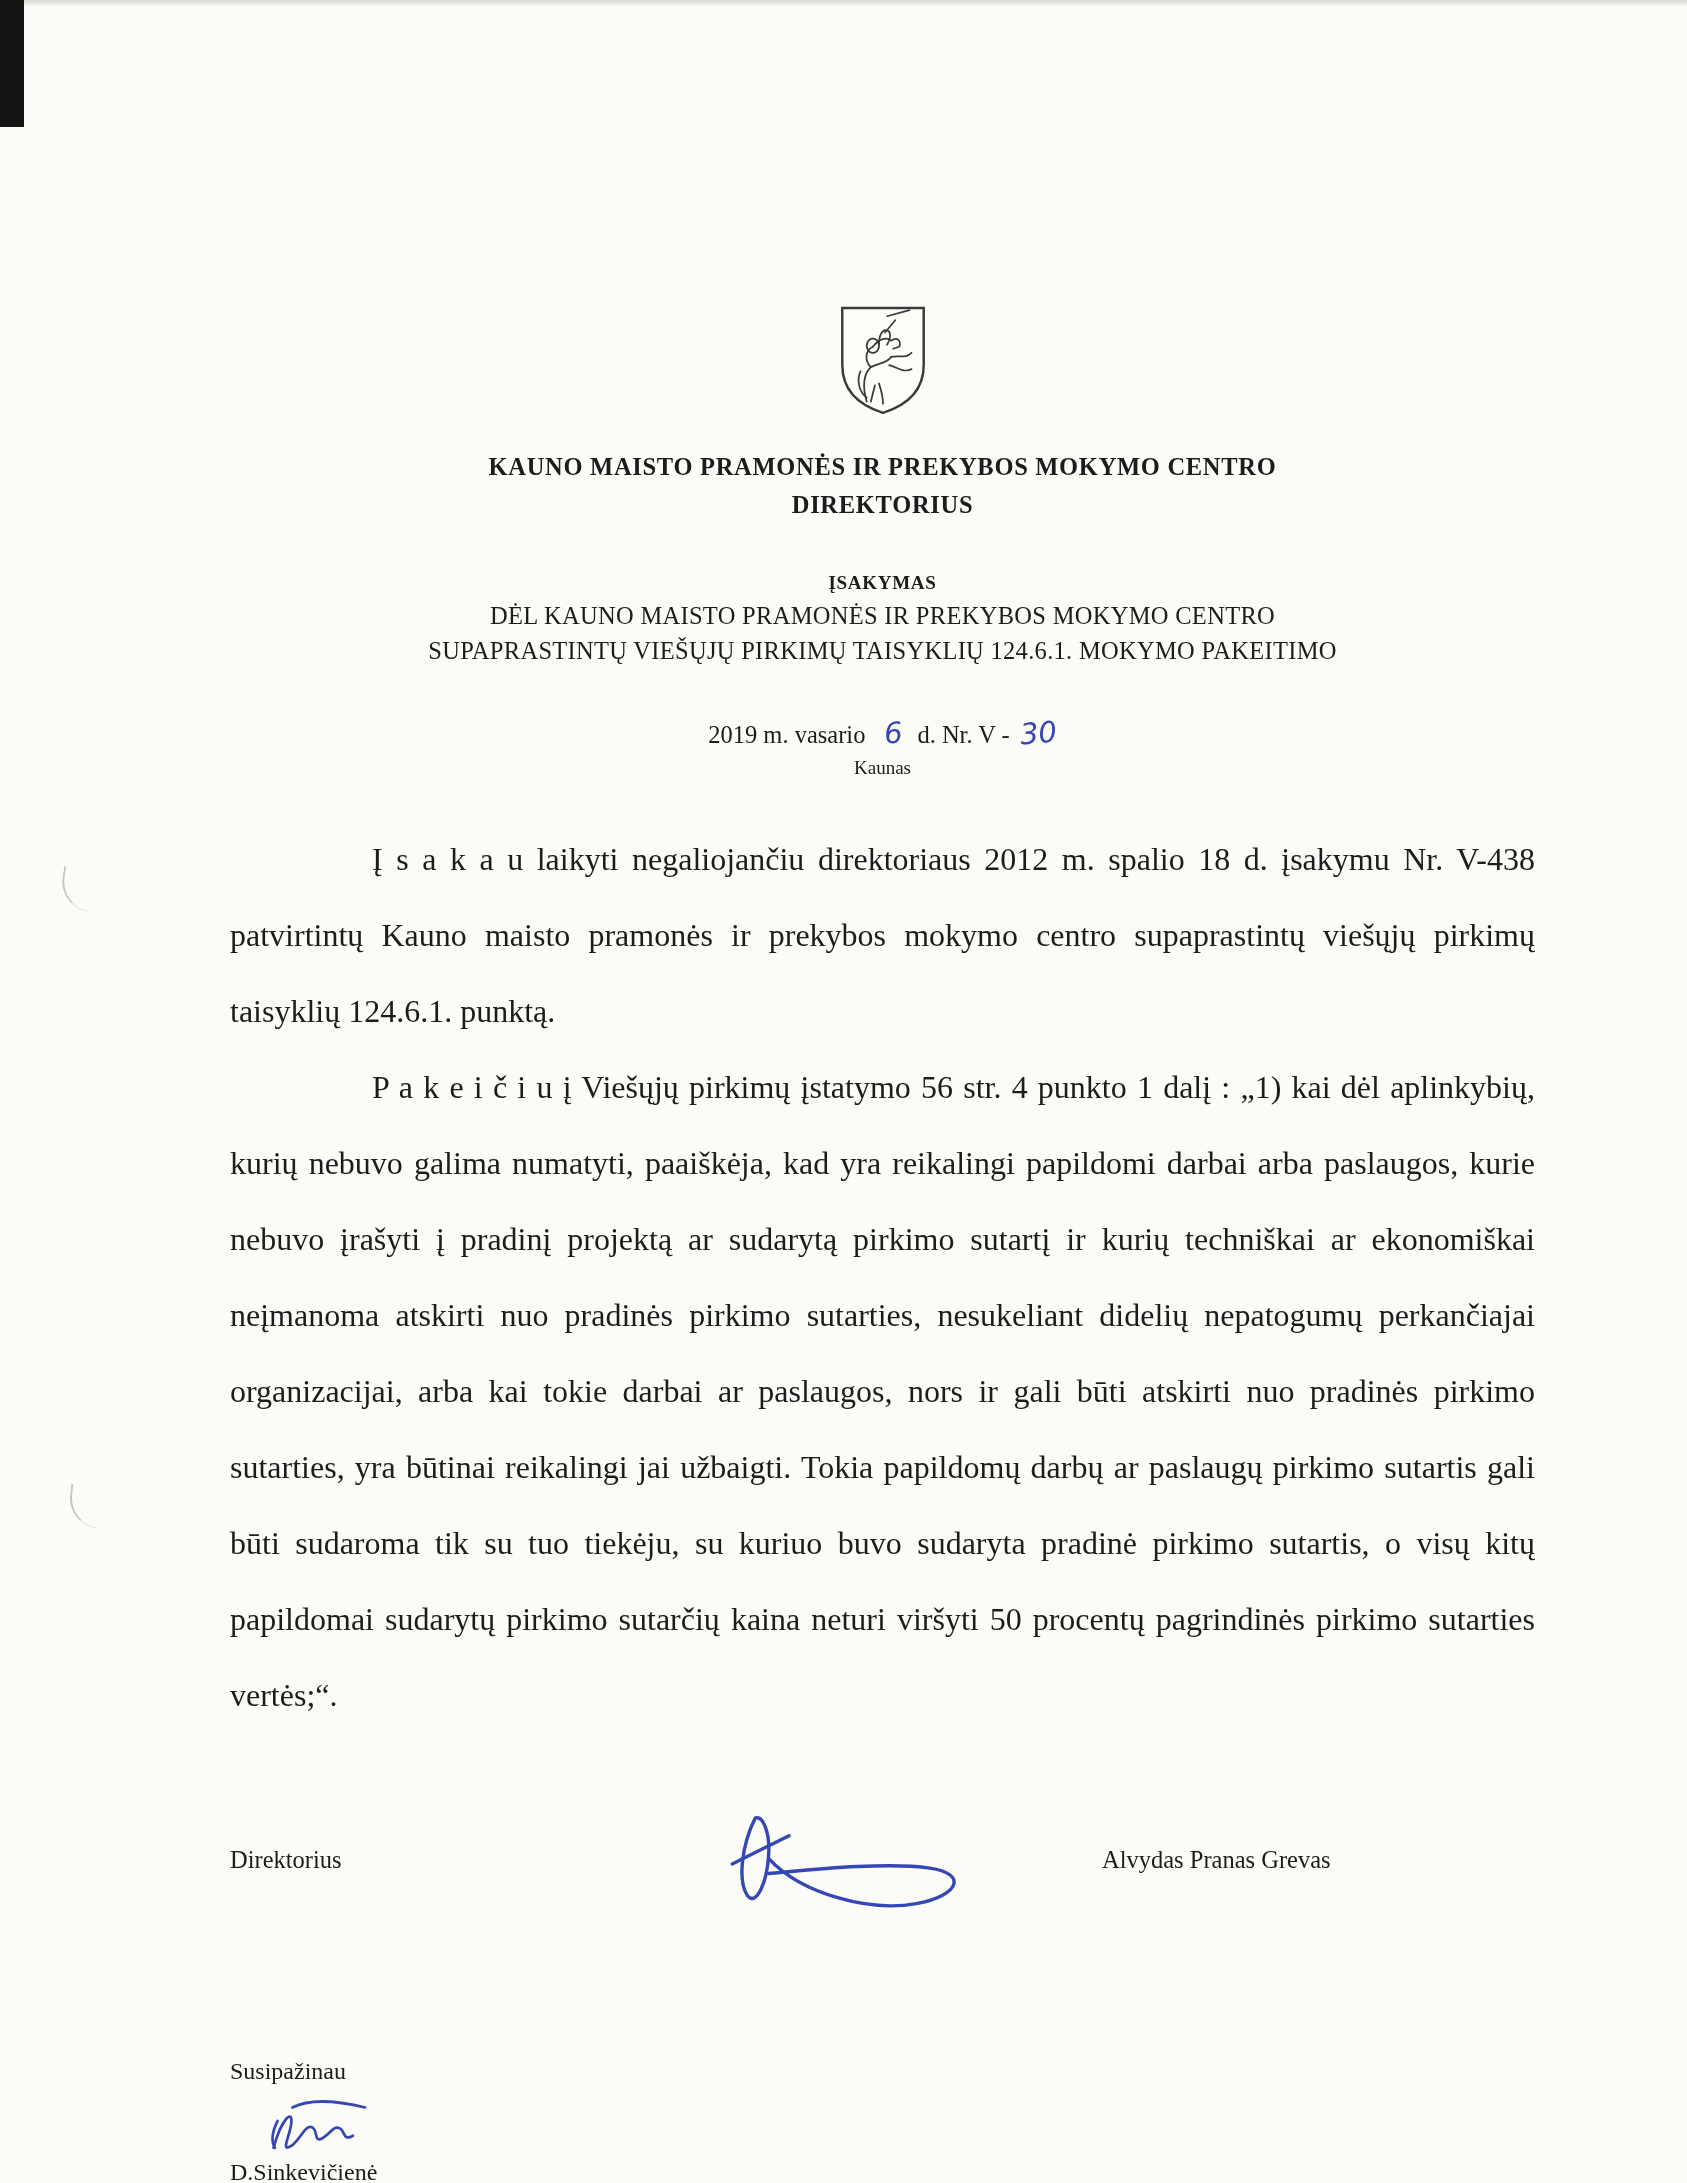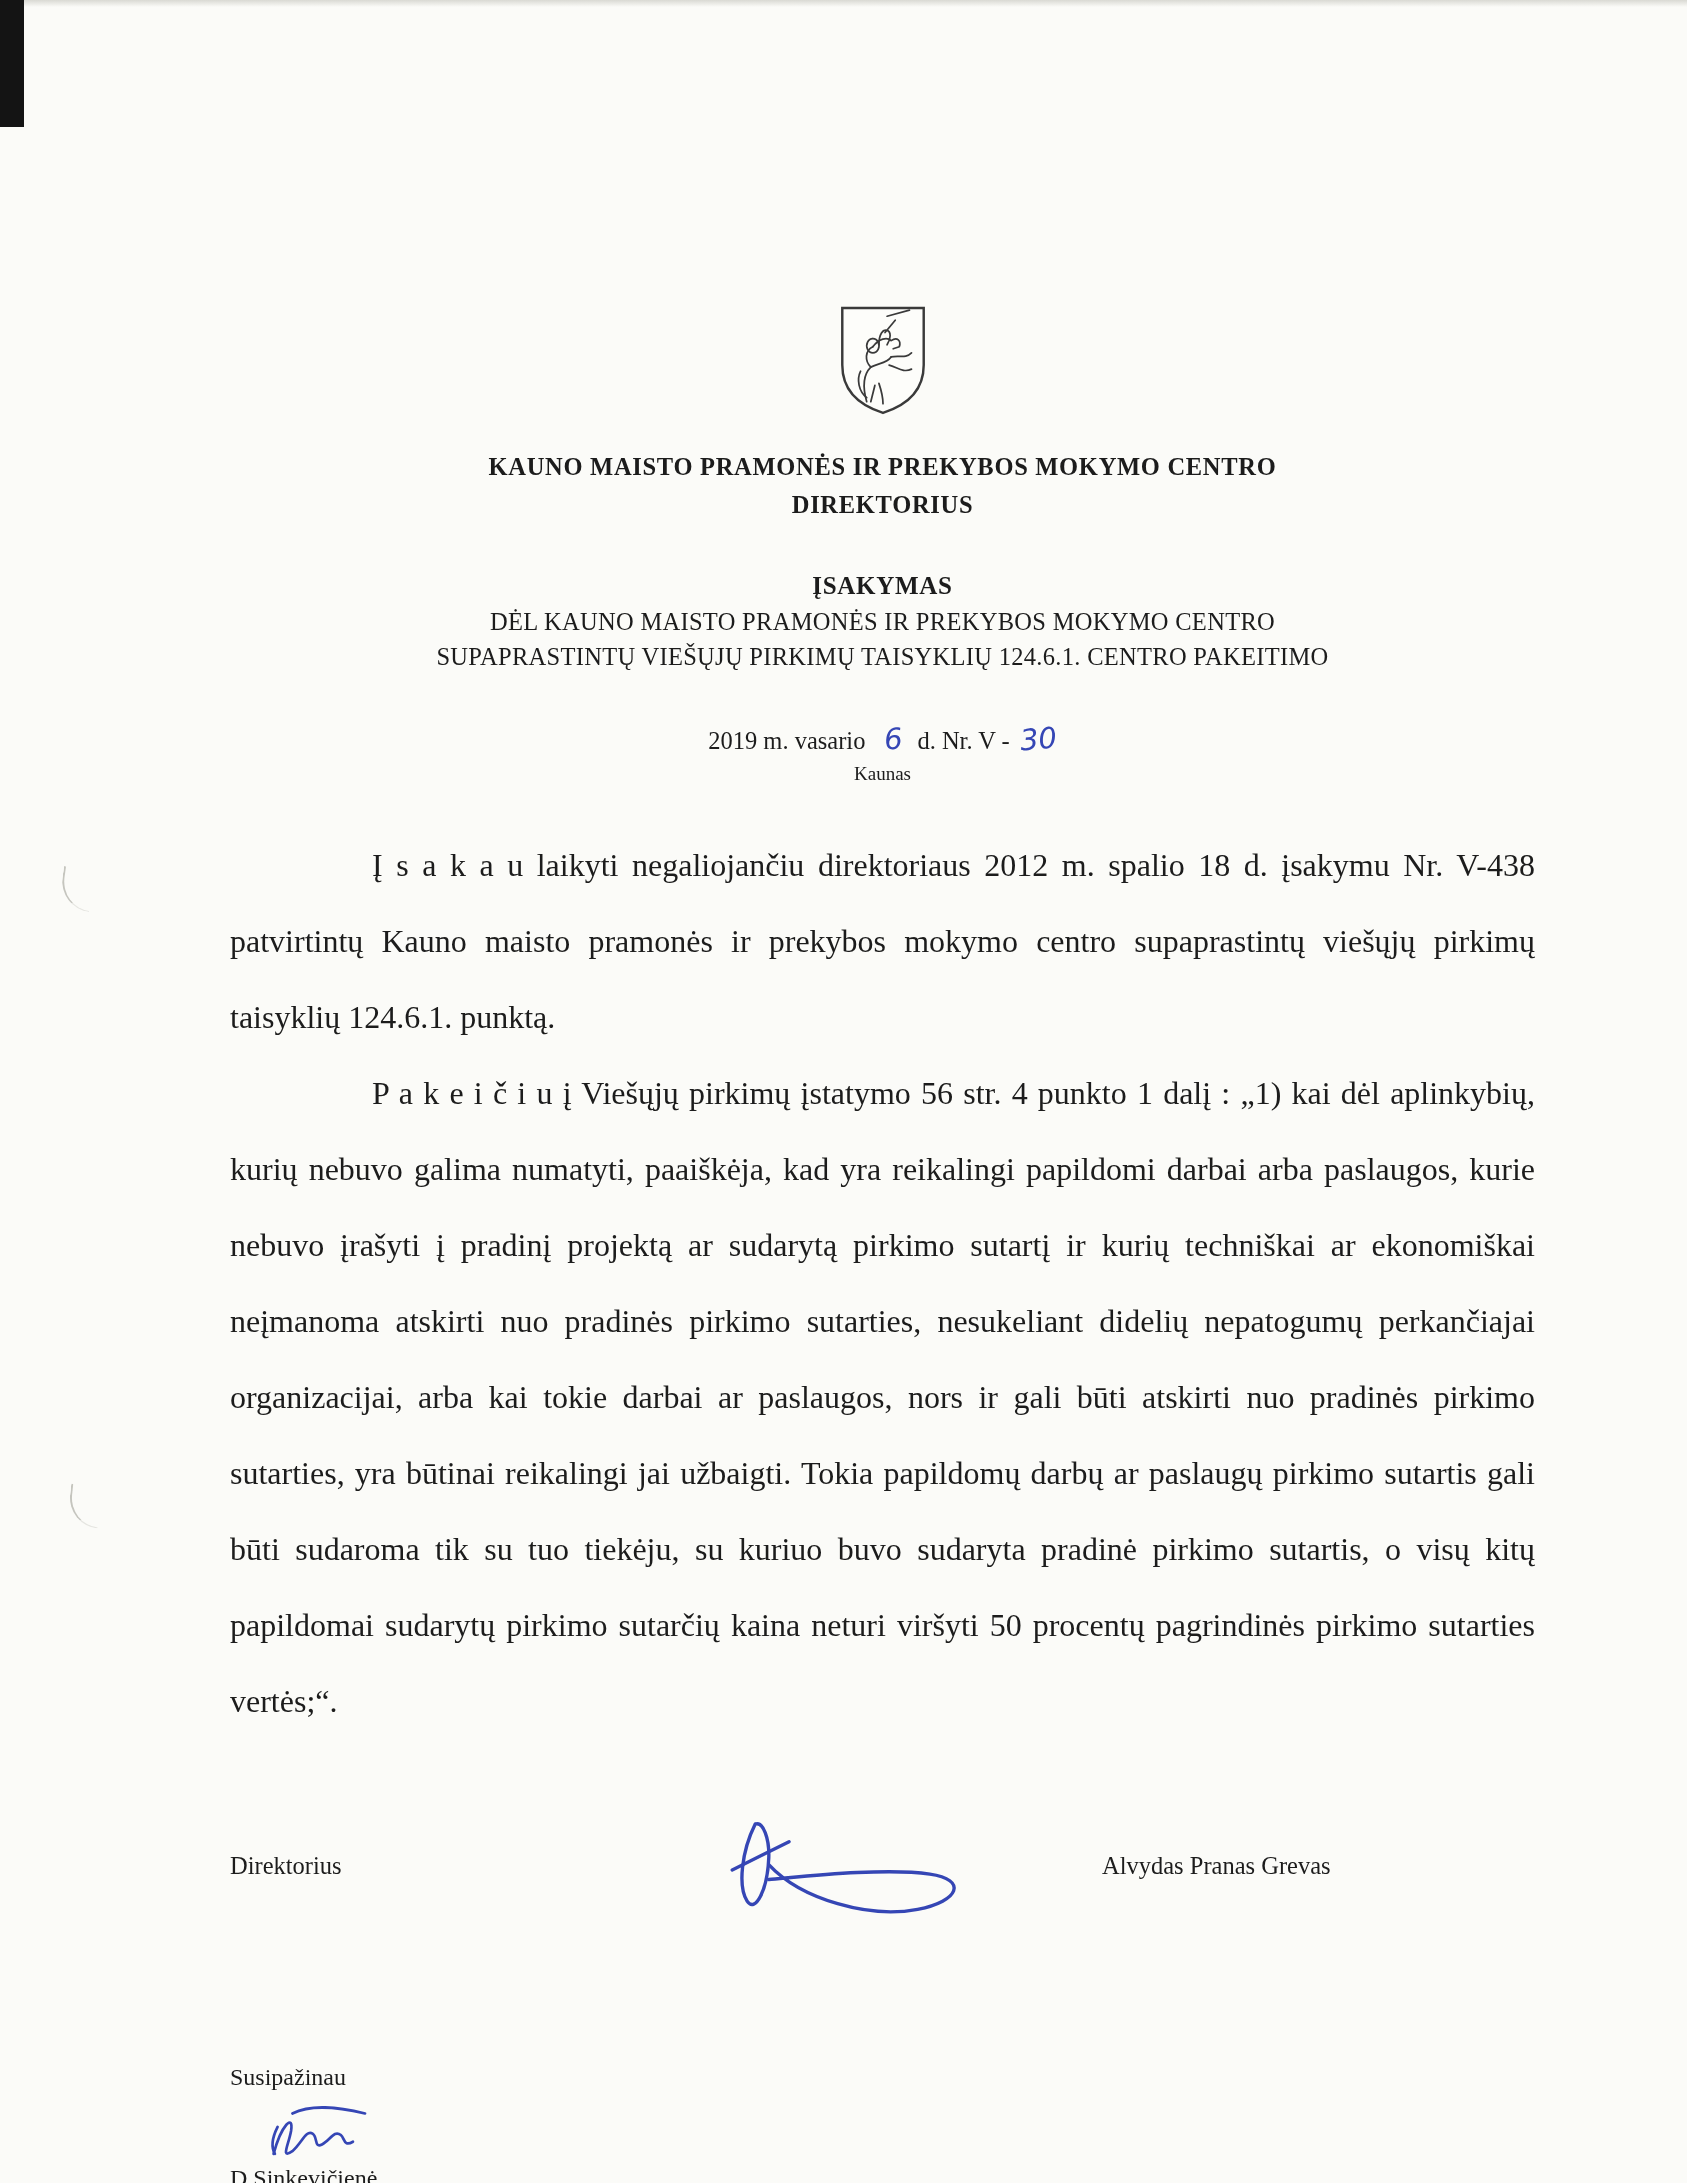--- a/index.html
+++ b/index.html
@@ -42,21 +42,21 @@
   .arms svg{display:block;width:100%;height:100%;}
   .emblem-line{stroke:#3a3a3a;fill:none;stroke-width:1.7;stroke-linecap:round;stroke-linejoin:round;}
   .emblem-shield{stroke:#3a3a3a;fill:#fdfdfa;stroke-width:2.4;}
 
   .org-name{
     margin-top:30px;text-align:center;font-weight:bold;
     font-size:24.5px;line-height:1.55;letter-spacing:0.7px;
   }
   .doc-type{
     margin-top:48px;text-align:center;font-weight:bold;
-    font-size:25px;letter-spacing:0.7px;
+    font-size:19px;letter-spacing:0.7px;
   }
   .subject{
     margin-top:5.3px;text-align:center;font-weight:normal;
     font-size:24.5px;line-height:1.4;letter-spacing:0.3px;
   }
   .date-line{
     margin-top:53px;text-align:center;font-size:24.5px;
   }
   .handwriting{
     font-family:"DejaVu Sans", sans-serif;
@@ -123,21 +123,21 @@
 
     <div class="org-name">
       <div>KAUNO  MAISTO  PRAMONĖS  IR PREKYBOS MOKYMO CENTRO</div>
       <div>DIREKTORIUS</div>
     </div>
 
     <div class="doc-type">ĮSAKYMAS</div>
 
     <div class="subject">
       <div>DĖL KAUNO MAISTO PRAMONĖS IR PREKYBOS MOKYMO CENTRO</div>
-      <div>SUPAPRASTINTŲ VIEŠŲJŲ PIRKIMŲ TAISYKLIŲ 124.6.1. CENTRO PAKEITIMO</div>
+      <div>SUPAPRASTINTŲ VIEŠŲJŲ PIRKIMŲ TAISYKLIŲ 124.6.1. MOKYMO PAKEITIMO</div>
     </div>
 
     <div class="date-line">
       <span>2019 m. vasario</span>
       <span class="handwriting day">6</span>
       <span>d. Nr. V -</span>
       <span class="handwriting num">30</span>
     </div>
 
     <div class="city">Kaunas</div>

